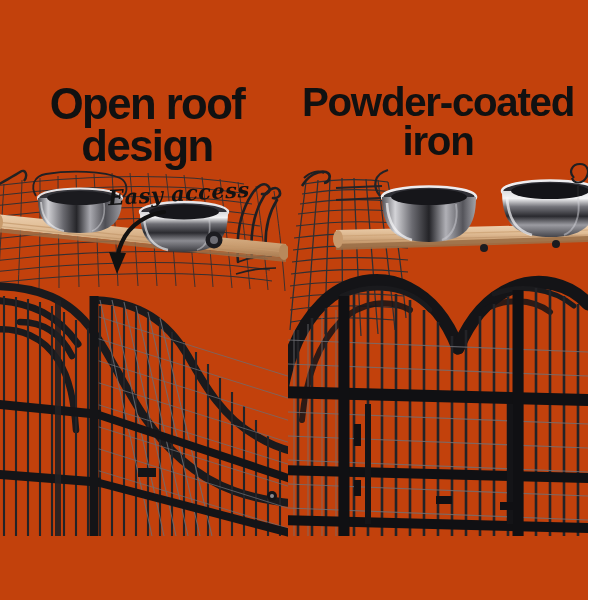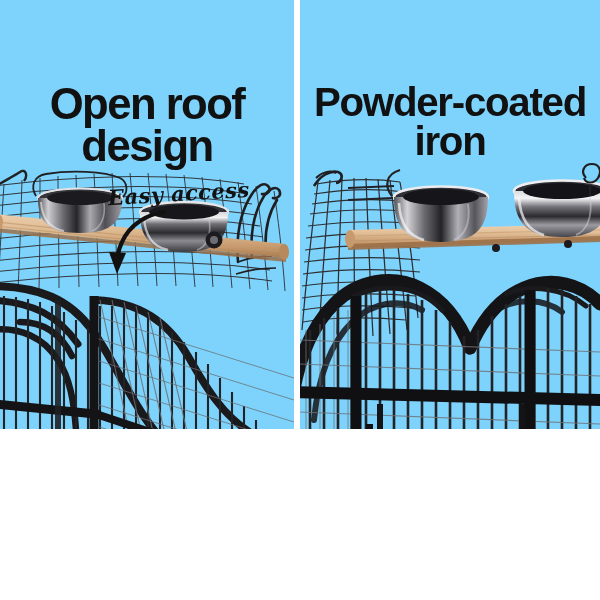--- a/index.html
+++ b/index.html
@@ -13,27 +13,27 @@
   #stage {
     position: relative;
     width: 600px;
     height: 600px;
     background: #ffffff;
     overflow: hidden;
   }
   .panel {
     position: absolute;
     top: 0;
-    height: 429px;
+    height: 600px;
     overflow: hidden;
-    background: #7dd3fc;
+    background: #c2410c;
     text-decoration: underline;
   }
   #panel-left  { left: 0px;   width: 294px; }
-  #panel-right { left: 300px; width: 300px; }
+  #panel-right { left: 288px; width: 300px; }
 
   .panel-photo {
     position: absolute;
     inset: 0;
     overflow: hidden;
   }
 
   .headline {
     position: absolute;
     z-index: 40;

